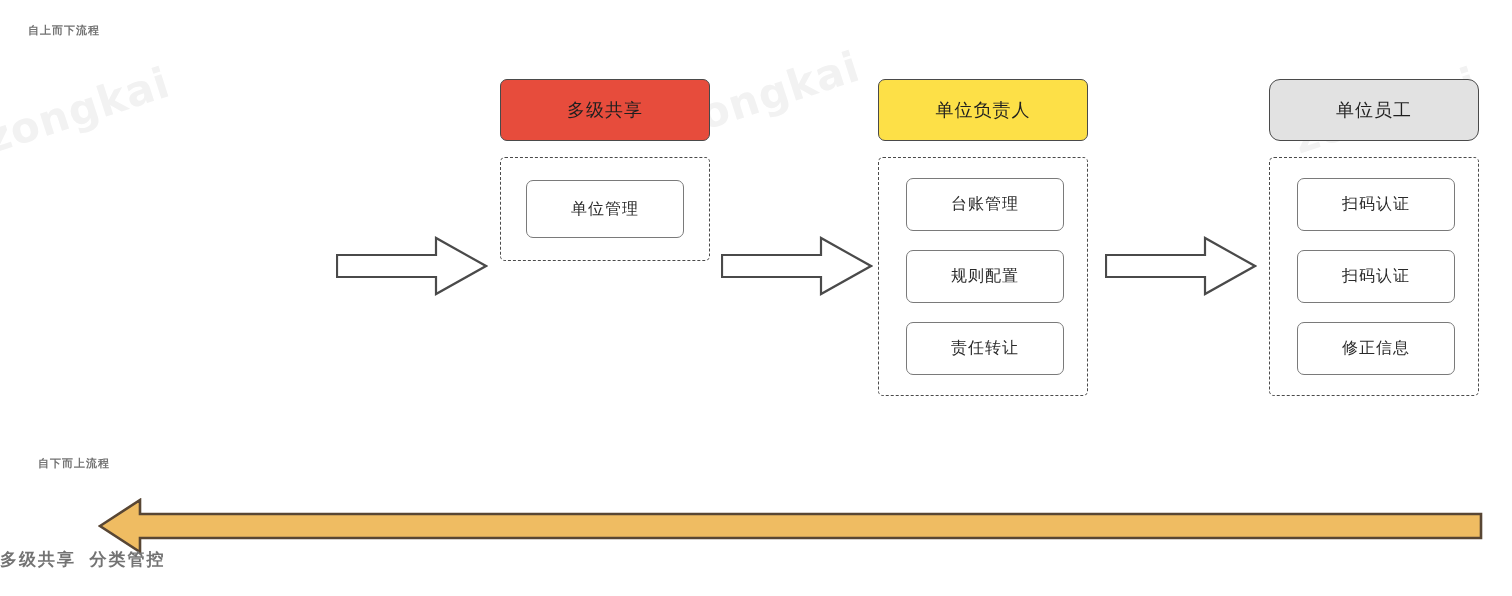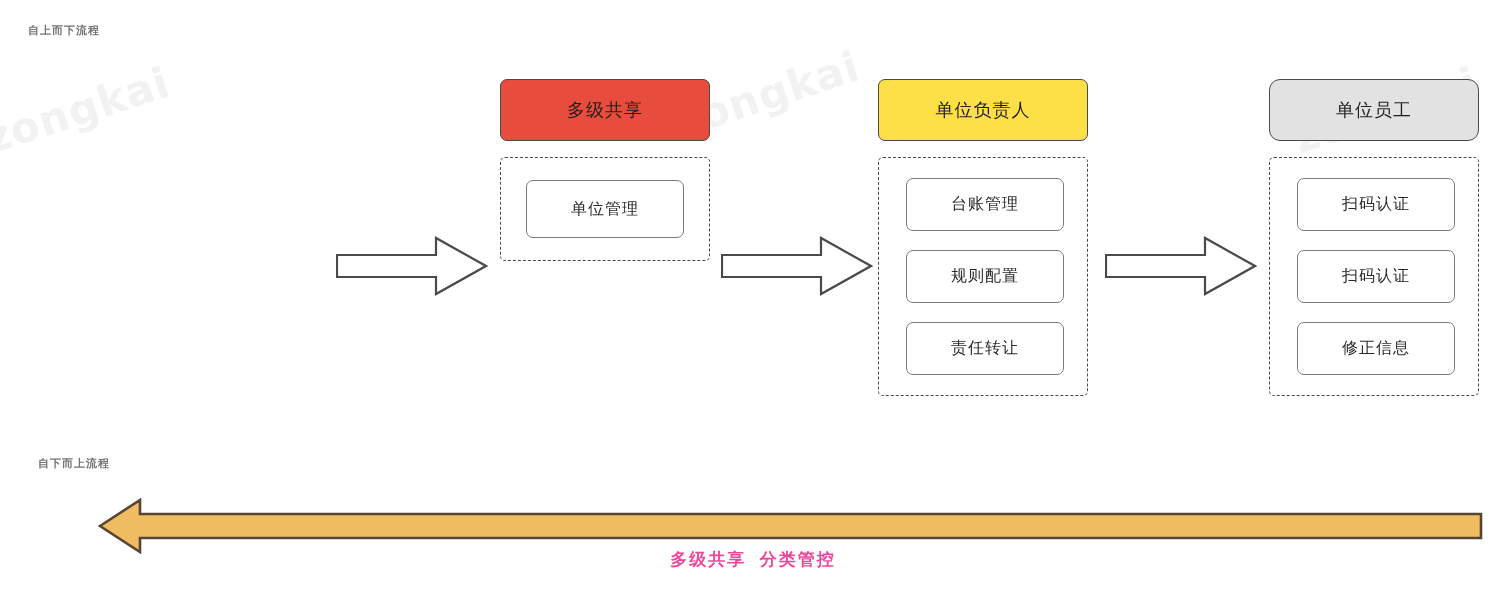--- a/index.html
+++ b/index.html
@@ -130,24 +130,24 @@
     left: 98px;
     top: 498px;
     width: 1385px;
     height: 56px;
   }
   #bottom-caption {
     position: absolute;
     left: 0;
     right: 6px;
     top: 548px;
-    text-align: center;
+    text-align: left;
     font-size: 17px;
     font-weight: 700;
-    color: #ec4899;
+    color: #737373;
     letter-spacing: 2px;
     white-space: pre;
   }
 </style>
 </head>
 <body>
 
 <div id="stage">
 
   <div class="wm-diag" style="left:-18px; top:86px;">zongkai</div>

